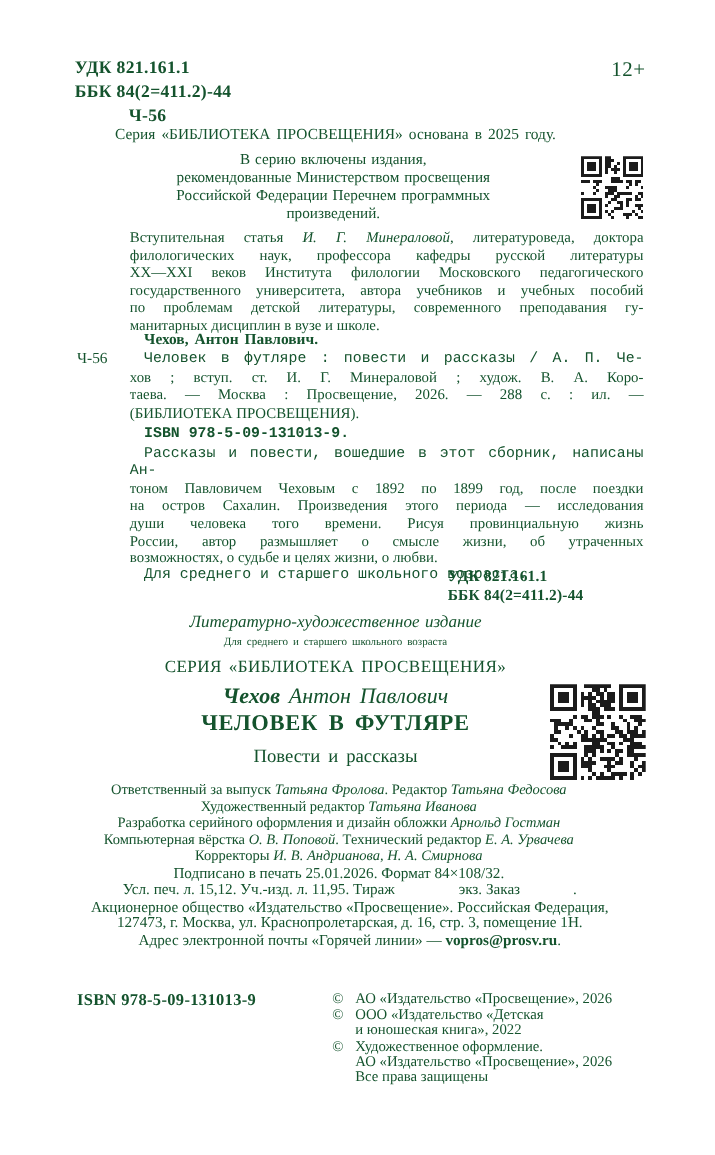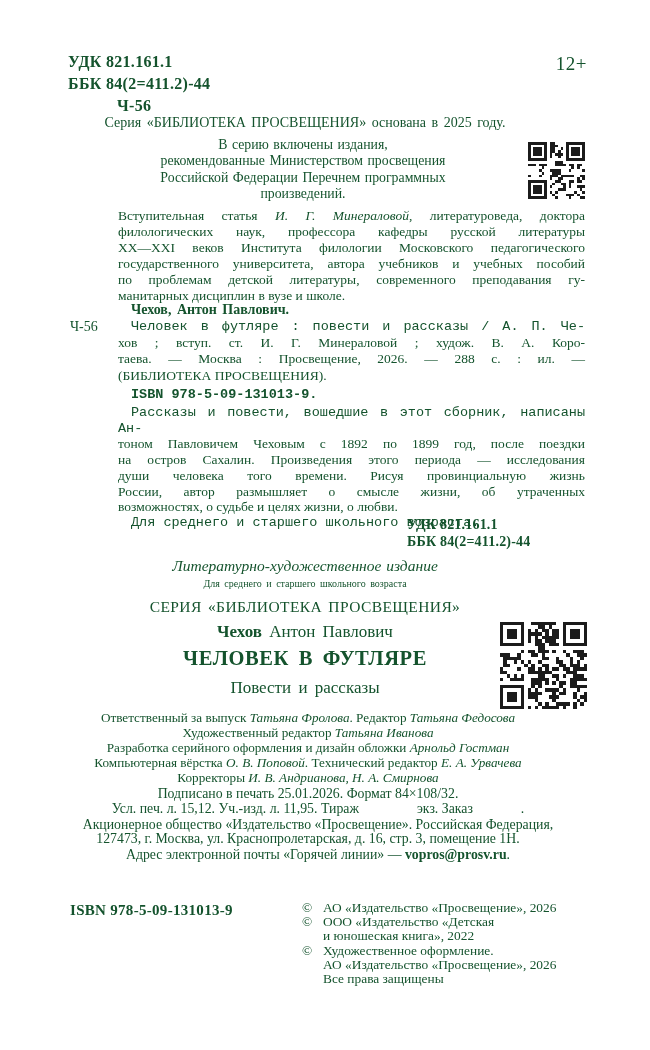--- a/index.html
+++ b/index.html
@@ -21,21 +21,21 @@
   .series-founded{font-size:14px;word-spacing:2px;}
   .series-note{font-size:13.8px;line-height:16.3px;word-spacing:1px;}
   .card-author{font-size:14px;font-weight:bold;word-spacing:2px;}
   .card-block{font-size:13.5px;line-height:16.2px;}
   .isbn-line{font-weight:bold;margin-top:3px;}
   .annotation{font-size:13.5px;line-height:15.7px;}
   .udk-bottom{font-size:14px;font-weight:bold;line-height:16.5px;letter-spacing:0.2px;}
   .ed-type{font-size:15.5px;font-style:italic;word-spacing:1px;text-align:center;}
   .ed-aud{font-size:10px;word-spacing:2px;}
   .ed-series{font-size:15.5px;letter-spacing:0.4px;word-spacing:2px;}
-  .ed-author{font-size:17px;word-spacing:3px;}
+  .ed-author{font-size:20px;word-spacing:3px;font-style:italic;}
   .ed-title{font-size:20.5px;font-weight:bold;letter-spacing:0.6px;word-spacing:4px;}
   .ed-sub{font-size:17px;word-spacing:3px;}
   .credits{font-size:13.2px;line-height:15.1px;}
   .print-line{font-size:13.8px;font-family:Liberation Serif, serif;}
   .blank{display:inline-block;}
   .footer-isbn{font-size:15px;font-weight:bold;letter-spacing:0.3px;}
   .copy-col{font-size:13.4px;line-height:13.8px;}
   .copy-row{display:flex;}
   .copy-row .mark{width:21px;flex:0 0 21px;}
   svg.qr{display:block;fill:#1b1b1b;}
@@ -623,21 +623,21 @@
     <div><span>Ответственный за выпуск </span><span class="i">Татьяна Фролова</span><span>. Редактор </span><span class="i">Татьяна Федосова</span></div>
     <div><span>Художественный редактор </span><span class="i">Татьяна Иванова</span></div>
     <div><span>Разработка серийного оформления и дизайн обложки </span><span class="i">Арнольд Гостман</span></div>
     <div><span>Компьютерная вёрстка </span><span class="i">О. В. Поповой</span><span>. Технический редактор </span><span class="i">Е. А. Урвачева</span></div>
     <div><span>Корректоры </span><span class="i">И. В. Андрианова, Н. А. Смирнова</span></div>
   </div>
 
   <div class="abs ctr print-line" style="left:62px;top:786px;width:492px;">Подписано в печать 25.01.2026. Формат 84×108/32.</div>
   <div class="abs ctr print-line" style="left:62px;top:801px;width:512px;"><span>Усл. печ. л. 15,12. Уч.-изд. л. 11,95. Тираж</span><span class="blank" style="width:58px;"></span><span>экз. Заказ</span><span class="blank" style="width:48px;"></span><span>.</span></div>
   <div class="abs ctr print-line" style="left:62px;top:817px;width:512px;">Акционерное общество «Издательство «Просвещение». Российская Федерация,</div>
-  <div class="abs ctr print-line" style="left:52px;top:831px;width:512px;">127473, г. Москва, ул. Краснопролетарская, д. 16, стр. 3, помещение 1Н.</div>
+  <div class="abs ctr print-line" style="left:62px;top:831px;width:512px;">127473, г. Москва, ул. Краснопролетарская, д. 16, стр. 3, помещение 1Н.</div>
   <div class="abs ctr print-line" style="left:62px;top:847px;width:512px;"><span>Адрес электронной почты «Горячей линии» — </span><span class="b">vopros@prosv.ru</span><span>.</span></div>
 
   <div class="abs footer-isbn" style="left:70px;top:902px;">ISBN 978-5-09-131013-9</div>
   <div class="abs copy-col" style="left:302px;top:901px;width:292px;">
     <div class="copy-row">
       <span class="mark">©</span>
       <span>АО «Издательство «Просвещение», 2026</span>
     </div>
     <div class="copy-row">
       <span class="mark">©</span>

